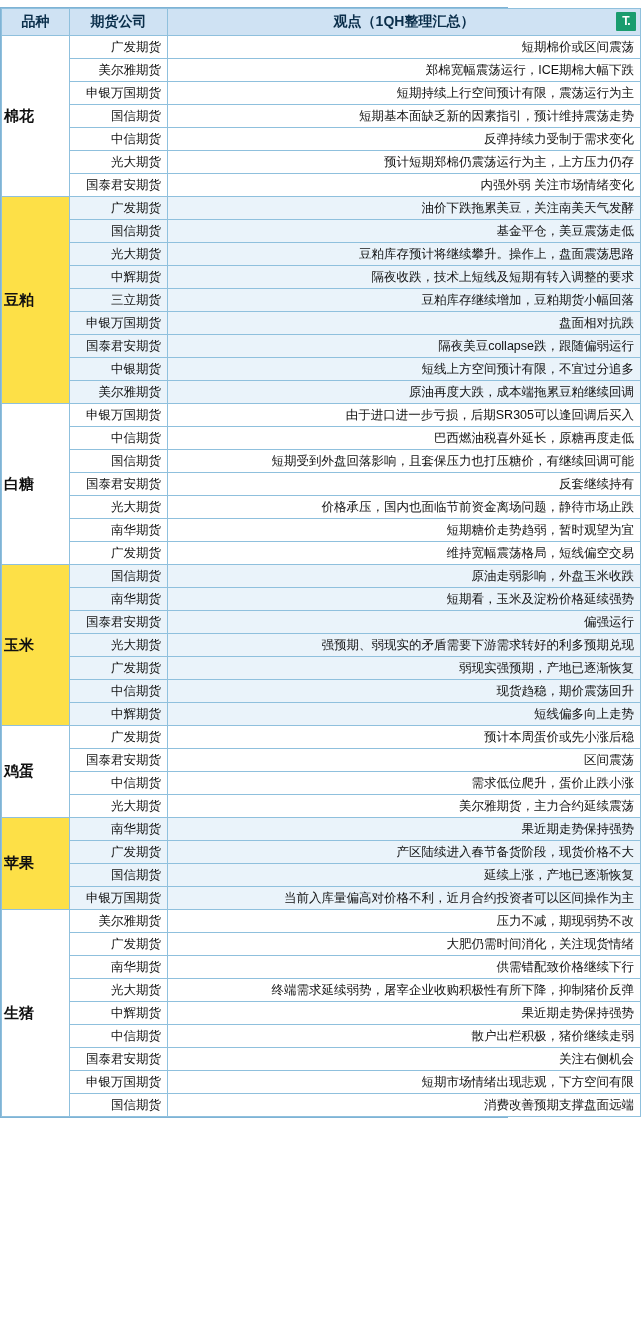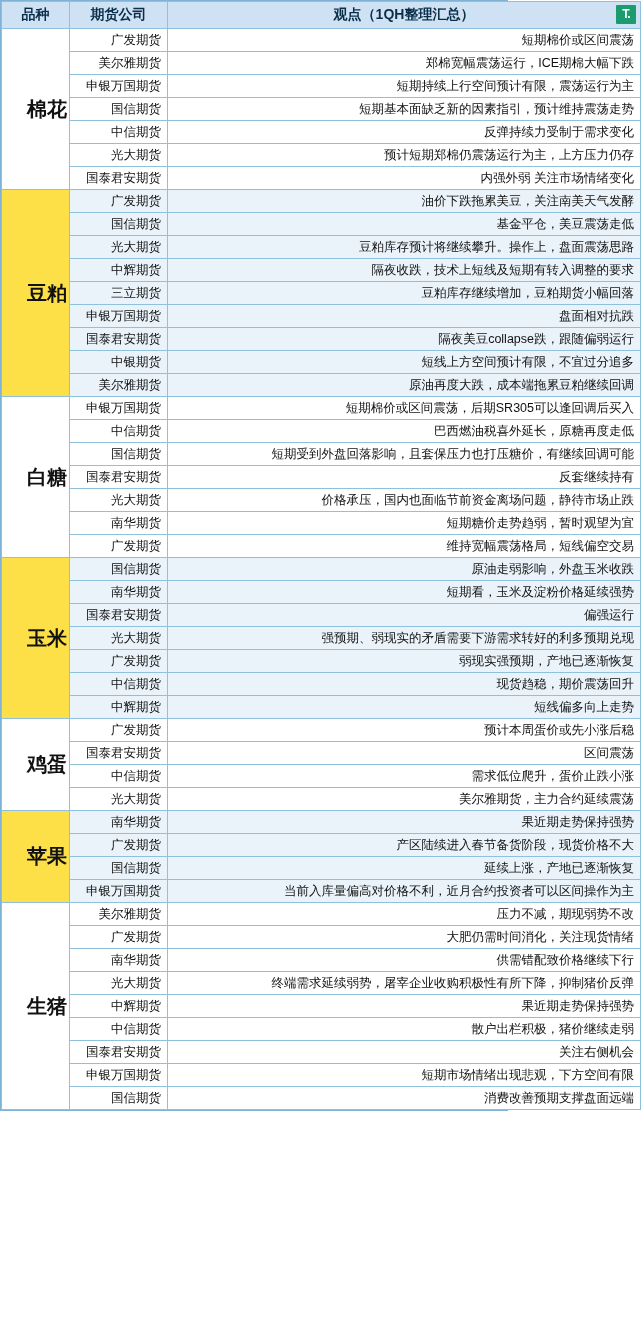--- a/index.html
+++ b/index.html
@@ -9,20 +9,21 @@
   }
   body {
     font-family: "Liberation Sans", sans-serif;
     width: 641px;
   }
   .sheet {
     width: 508px;
     box-sizing: border-box;
     border: 1px solid #7fb3d5;
     background: #ffffff;
+    margin-top: 7px;
   }
   table.grid {
     border-collapse: collapse;
     width: 639px;
     table-layout: fixed;
   }
   table.grid col.c1 { width: 68px; }
   table.grid col.c2 { width: 98px; }
   table.grid col.c3 { width: 473px; }
 
@@ -58,23 +59,23 @@
     border: 1px solid #8fc0dd;
     font-size: 12.5px;
     color: #111111;
     padding: 0 6px;
     height: 22px;
     vertical-align: middle;
     white-space: nowrap;
     overflow: hidden;
   }
   td.cat {
-    text-align: right;
+    text-align: left;
     font-weight: bold;
-    font-size: 20px;
+    font-size: 15px;
     color: #111111;
     padding: 12px 2px;
   }
   td.firm {
     text-align: right;
     font-size: 12.5px;
     padding-left: 6px;
   }
   td.view {
     text-align: right;
@@ -168,21 +169,21 @@
           <td class="firm">中银期货</td>
           <td class="view">短线上方空间预计有限，不宜过分追多</td>
         </tr>
         <tr class="band-b">
           <td class="firm">美尔雅期货</td>
           <td class="view">原油再度大跌，成本端拖累豆粕继续回调</td>
         </tr>
         <tr class="band-a">
           <td class="cat band-a" rowspan="7">白糖</td>
           <td class="firm">申银万国期货</td>
-          <td class="view">短期棉价或区间震荡，后期SR305可以逢回调后买入</td>
+          <td class="view">由于进口进一步亏损，后期SR305可以逢回调后买入</td>
         </tr>
         <tr class="band-a">
           <td class="firm">中信期货</td>
           <td class="view">巴西燃油税喜外延长，原糖再度走低</td>
         </tr>
         <tr class="band-a">
           <td class="firm">国信期货</td>
           <td class="view">短期受到外盘回落影响，且套保压力也打压糖价，有继续回调可能</td>
         </tr>
         <tr class="band-a">

